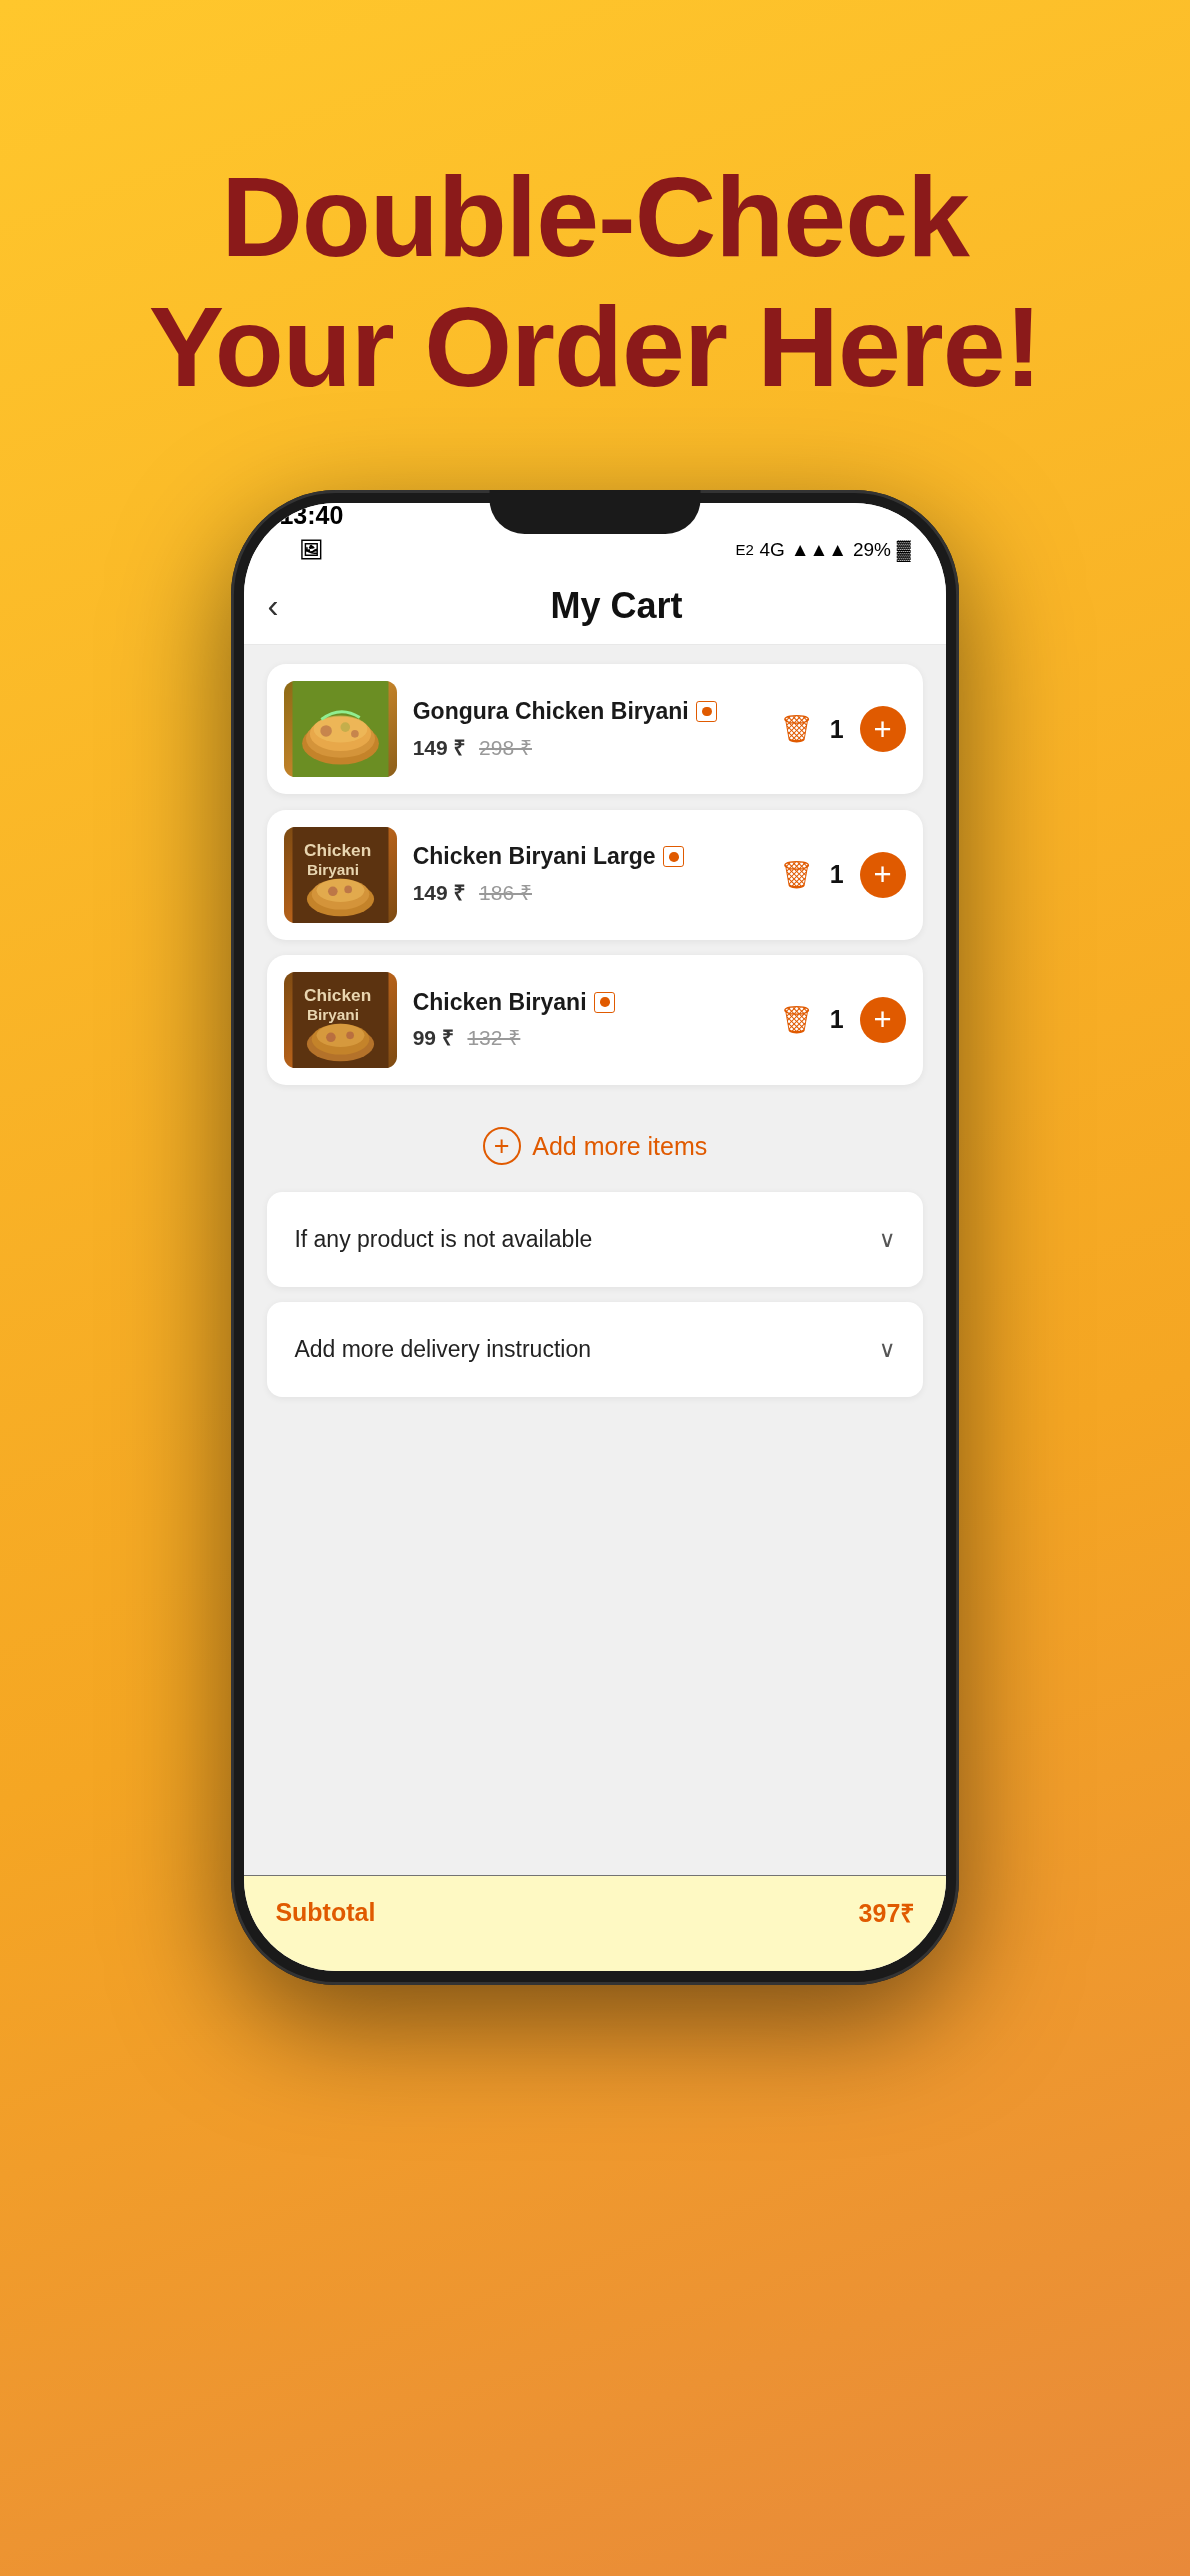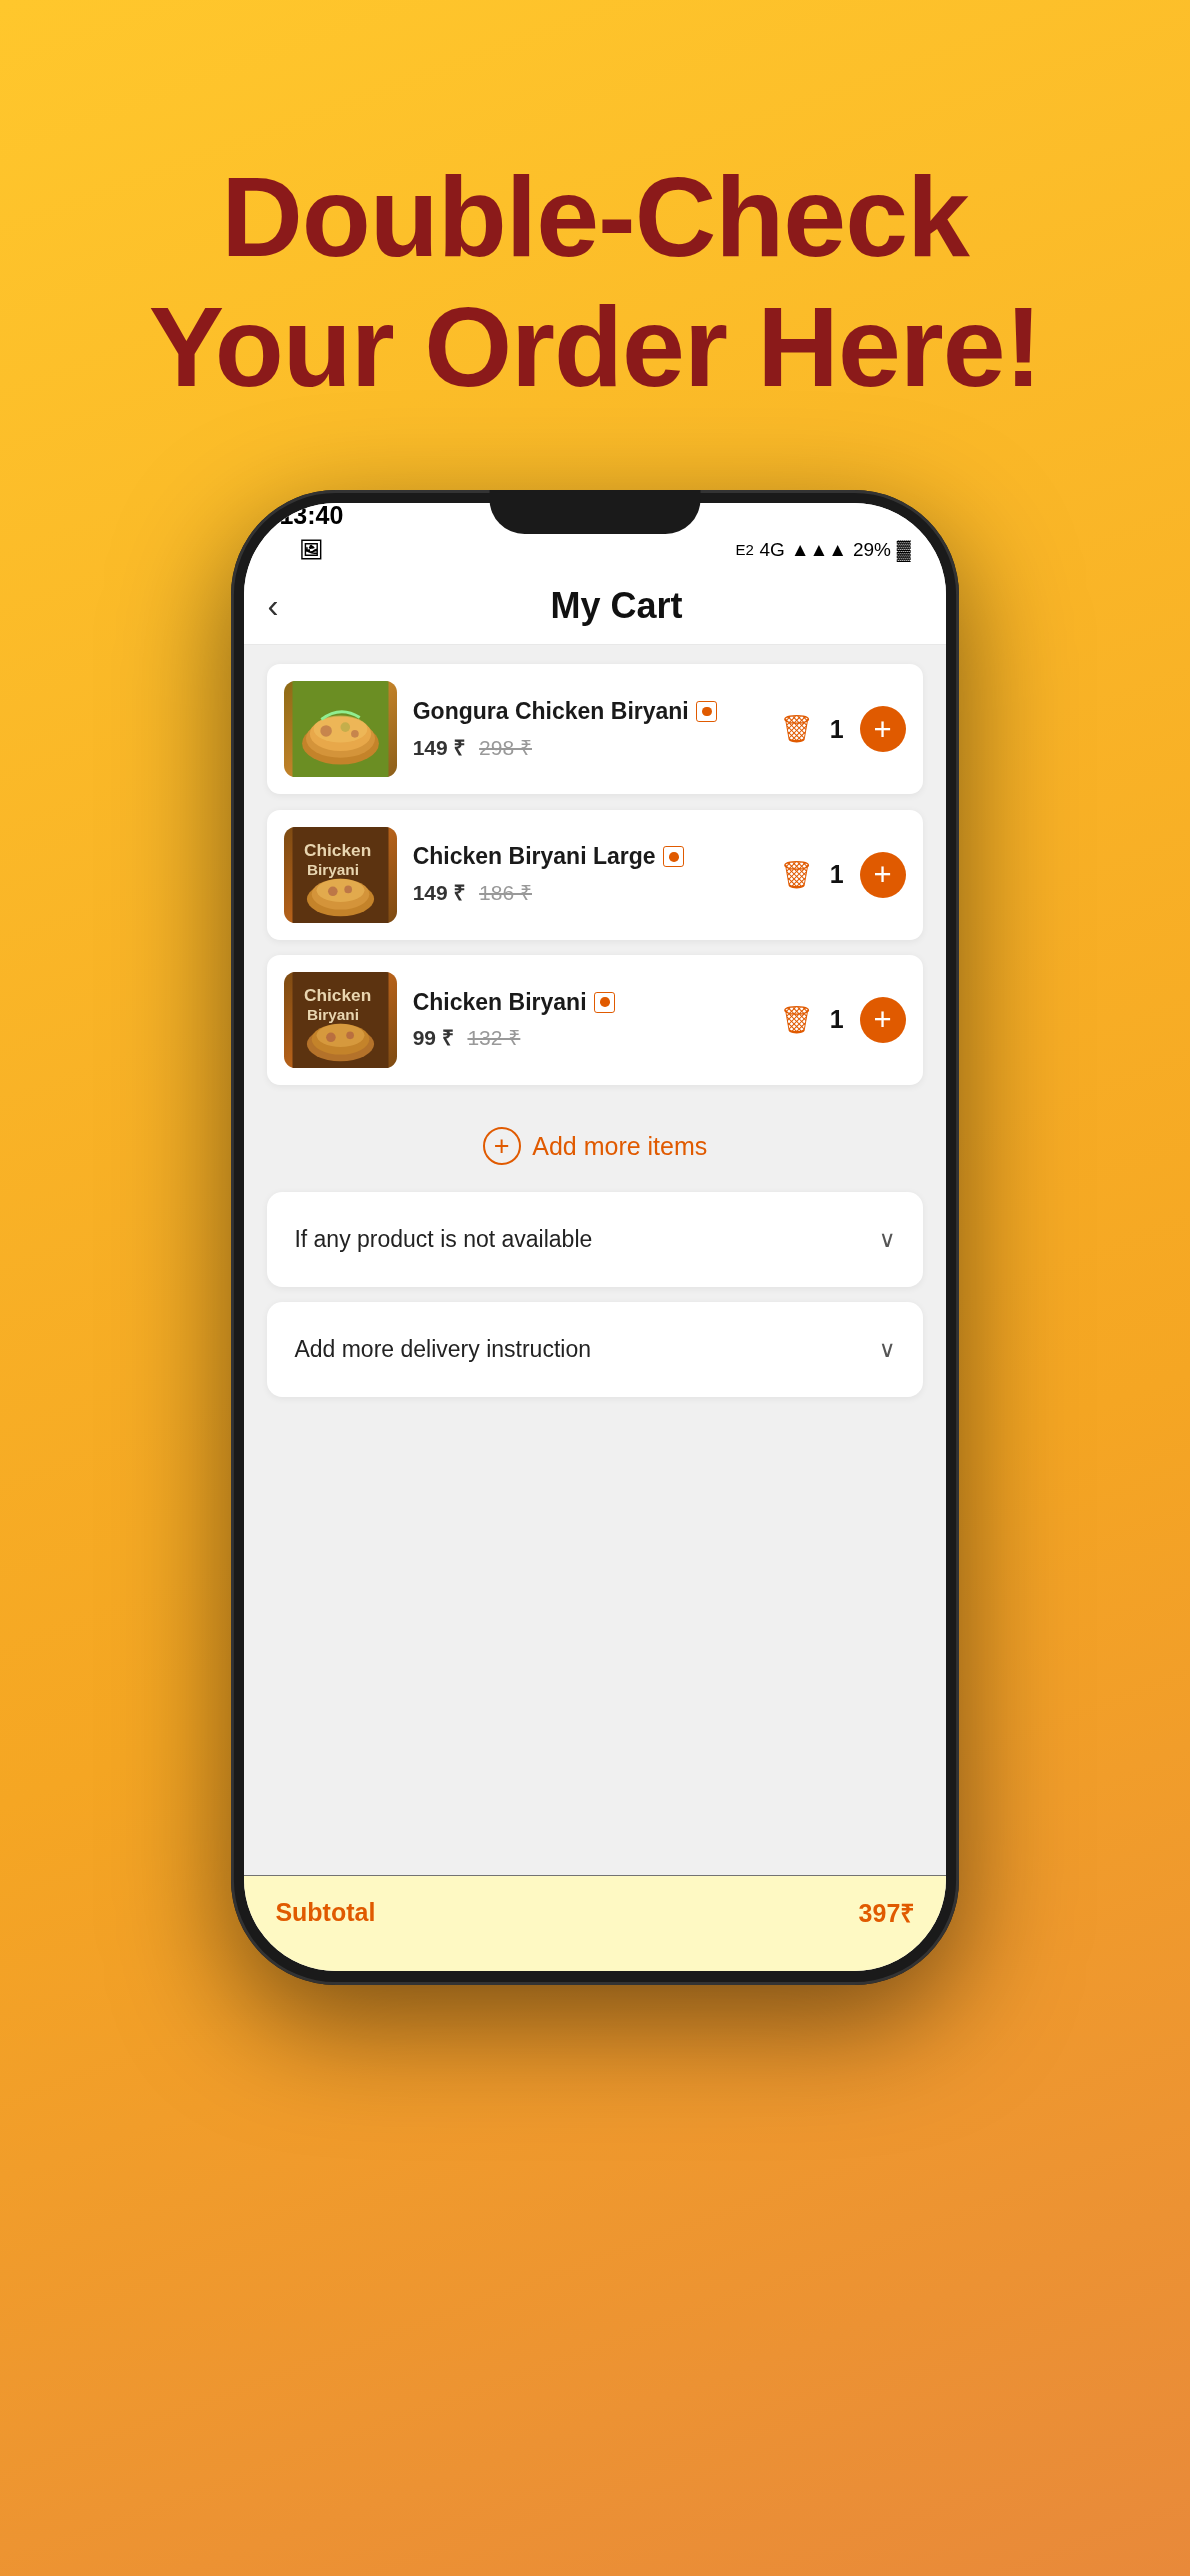--- a/index.html
+++ b/index.html
@@ -152,21 +152,21 @@
       overflow-y: auto;
       background: #f0f0f0;
       padding: 19px 23px;
       scrollbar-width: none;
     }
     .content-area::-webkit-scrollbar { display: none; }
 
     
     .cart-item {
       background: white;
-      border-radius: 13px;
+      border-radius: 19px;
       display: flex;
       align-items: center;
       padding: 17px;
       margin-bottom: 15.3px;
       box-shadow: 0 1.9px 7.7px rgba(0,0,0,0.06);
     }
     .item-image {
       width: 113px;
       height: 96px;
       border-radius: 11.5px;

